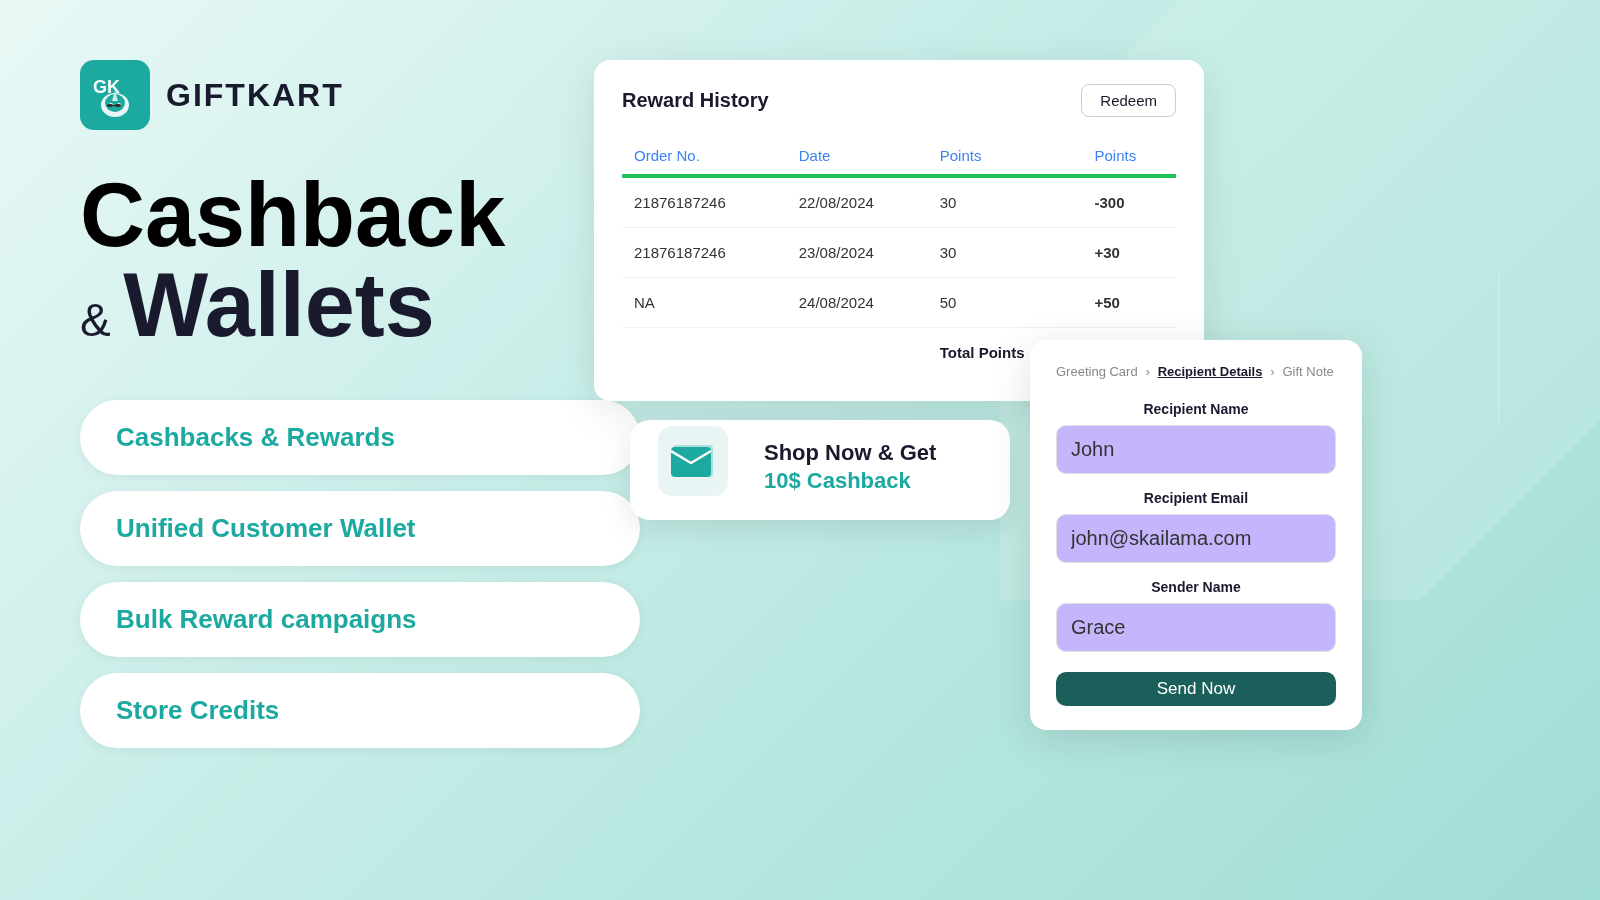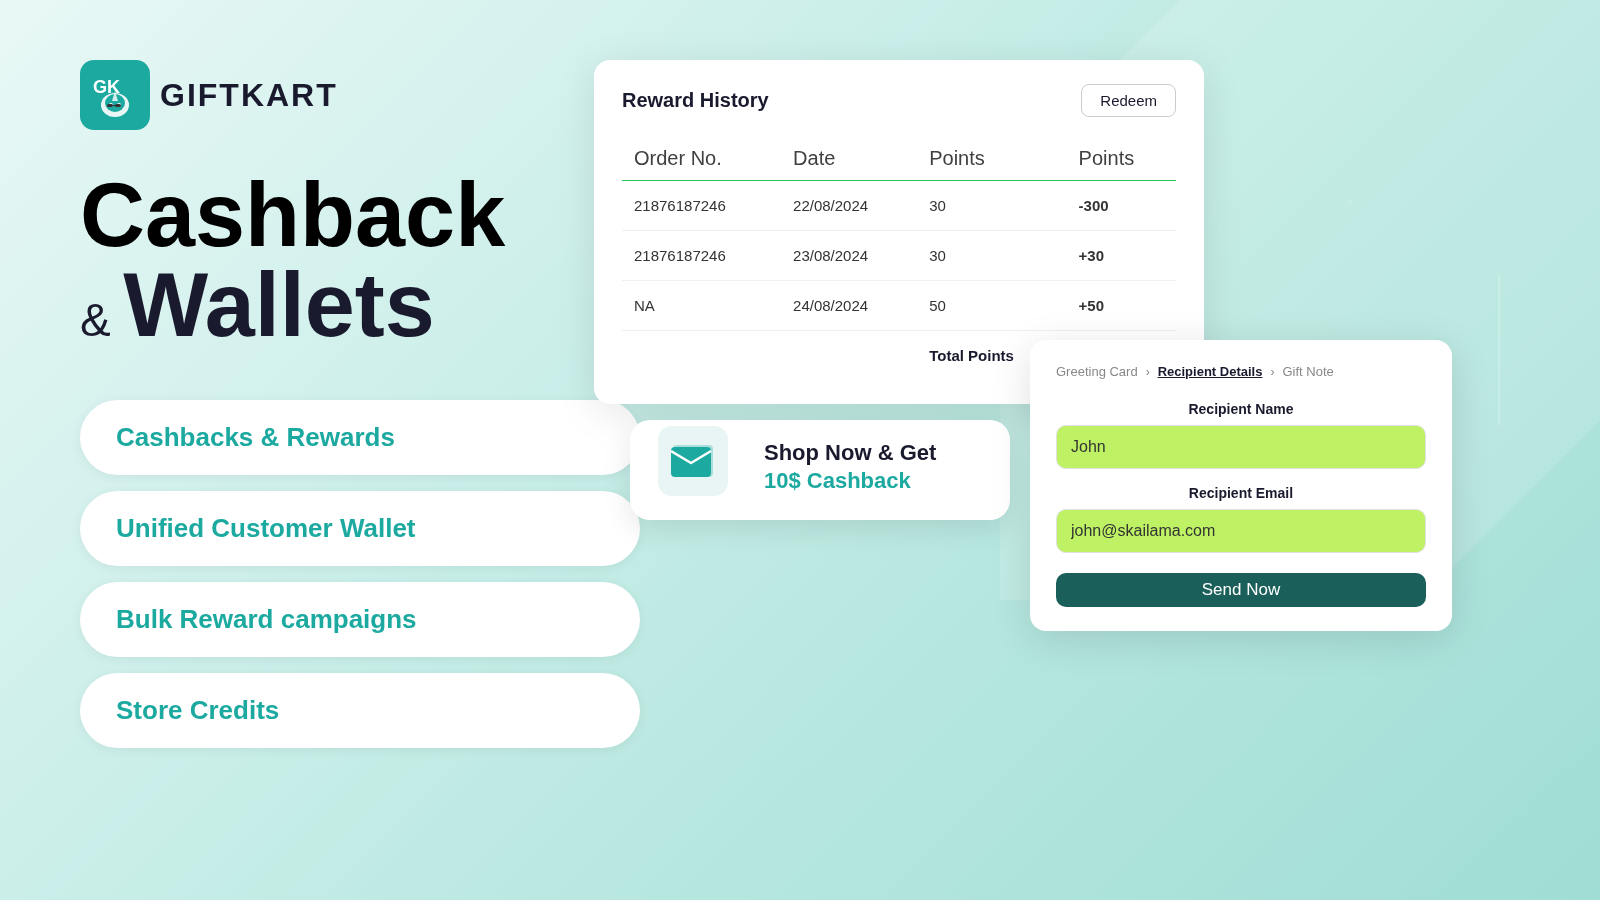--- a/index.html
+++ b/index.html
@@ -39,21 +39,21 @@
     .left-section {
       position: absolute;
       left: 80px;
       top: 60px;
       width: 560px;
     }
 
     .logo-area {
       display: flex;
       align-items: center;
-      gap: 10px;
+      gap: 16px;
       margin-bottom: 40px;
     }
 
     .logo-icon {
       width: 70px;
       height: 70px;
       background: #1ca9a0;
       border-radius: 14px;
       display: flex;
       align-items: center;
@@ -154,25 +154,25 @@
       text-align: center;
     }
 
     .reward-table {
       width: 100%;
       border-collapse: collapse;
     }
 
     .reward-table th {
       text-align: left;
-      font-size: 20px;
+      font-size: 15px;
       font-weight: 500;
-      color: #404040;
+      color: #3b82f6;
       padding: 10px 12px;
-      border-bottom: 1px solid #22c55e;
+      border-bottom: 4px solid #22c55e;
     }
 
     .reward-table td {
       padding: 16px 12px;
       font-size: 15px;
       color: #333;
       border-bottom: 1px solid #f0f0f0;
     }
 
     .reward-table tr:last-child td {
@@ -232,21 +232,21 @@
 
     .shop-text span {
       display: block;
     }
 
     
     .gift-form-card {
       position: absolute;
       left: 1030px;
       top: 340px;
-      width: 422px;
+      width: 332px;
       background: white;
       border-radius: 16px;
       padding: 24px 26px;
       box-shadow: 0 8px 40px rgba(0,0,0,0.12);
     }
 
     .breadcrumb {
       display: flex;
       align-items: center;
       gap: 8px;
@@ -281,23 +281,23 @@
       margin-bottom: 8px;
       display: block;
       text-align: center;
     }
 
     .form-input {
       width: 100%;
       padding: 12px 14px;
       border: 1.5px solid #e0e0e0;
       border-radius: 10px;
-      font-size: 16px;
+      font-size: 20px;
       color: #333;
-      background: #bef264;
+      background: #c4b5fd;
       outline: none;
     }
 
     .send-btn {
       width: 100%;
       padding: 7px;
       background: #1a5f5a;
       color: white;
       border: none;
       border-radius: 10px;
@@ -437,16 +437,20 @@
     <input class="form-input" type="text" value="John" style="">
   </div>
 
   
   <div class="form-group">
     <label class="form-label">Recipient Email</label>
     <input class="form-input" type="email" value="john@skailama.com" style="">
   </div>
 
   
+  <div class="form-group">
+    <label class="form-label">Sender Name</label>
+    <input class="form-input" type="text" value="Grace" style="">
+  </div>
 
   
   <button class="send-btn">Send Now</button>
 </div>
 
 </body></html>

